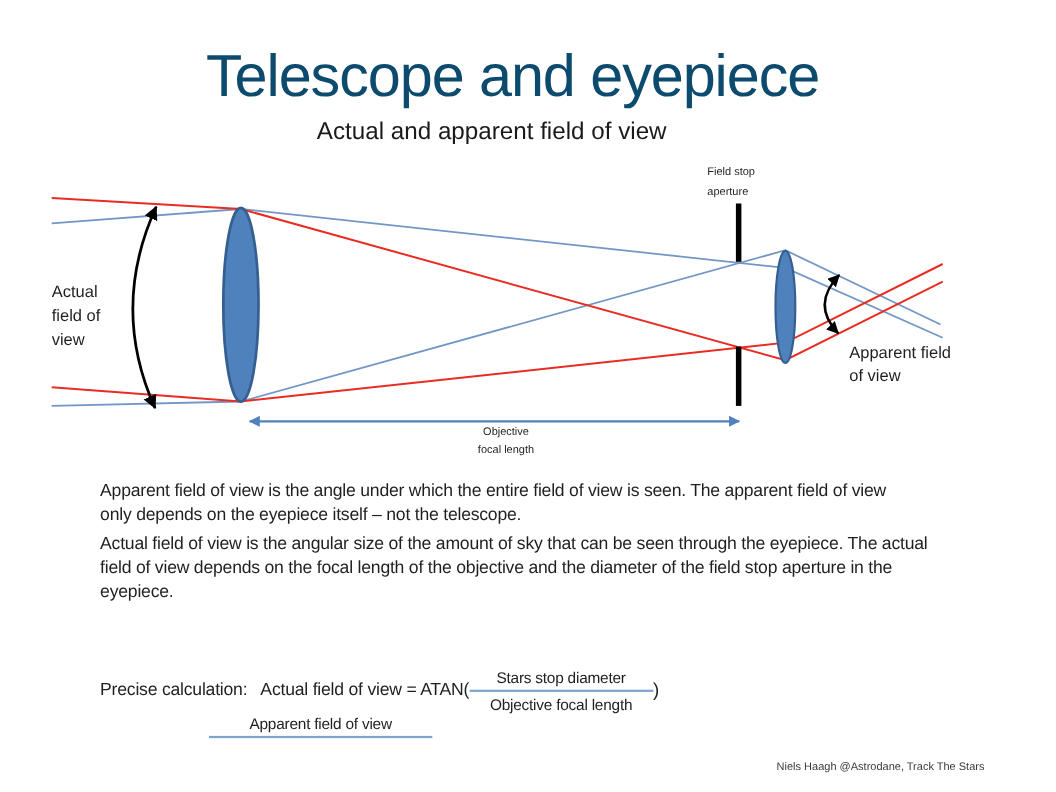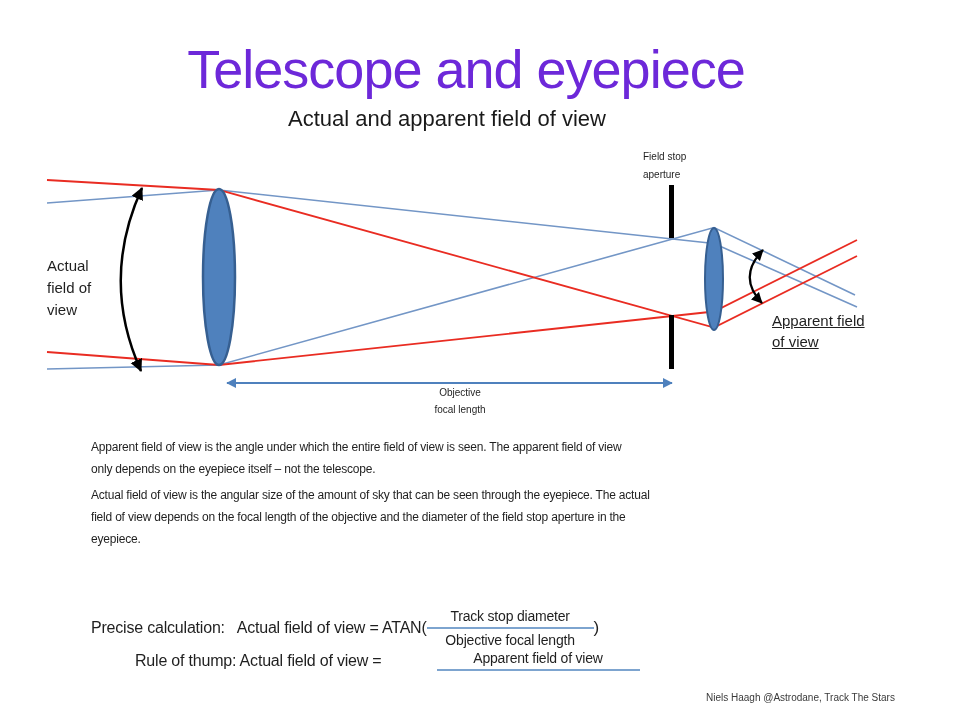--- a/index.html
+++ b/index.html
@@ -12,44 +12,44 @@
     overflow:hidden;
   }
   .abs{position:absolute;}
   .pre{white-space:pre-line;}
 
   .title{
     top:38px;left:0;width:932px;
     text-align:center;
     font-size:54px;line-height:62px;
     letter-spacing:-1px;
-    color:#6d28d9;
+    color:#0c4a6e;
   }
   .subtitle{
     top:106px;left:0;width:960px;
     text-align:center;
     transform:translateX(-33px);
     font-size:22px;line-height:26px;
     color:#1a1a1a;
   }
 
   svg.diagram{position:absolute;top:0;left:0;width:960px;height:720px;}
 
   .diag-label{
     font-size:10px;line-height:20px;
     color:#1f1f1f;
   }
   .lbl-field-stop{top:148px;left:643px;line-height:17.5px;}
   .lbl-actual{top:255px;left:47px;font-size:15px;line-height:22px;}
-  .lbl-apparent{top:310px;left:772px;font-size:15px;line-height:21px;text-decoration:underline;}
+  .lbl-apparent{top:310px;left:772px;font-size:15px;line-height:21px;}
   .lbl-focal{top:384px;left:385px;width:150px;text-align:center;line-height:17px;}
 
   .body-text{
     left:91px;width:870px;
-    font-size:12px;line-height:22px;
+    font-size:16px;line-height:22px;
     letter-spacing:-0.2px;
     color:#1f1f1f;
   }
   .p1{top:436px;}
   .p2{top:484px;}
 
   .formula-row{
     display:flex;align-items:center;
     font-size:16px;color:#1f1f1f;
   }
@@ -125,26 +125,25 @@
 
 <div class="abs body-text p1 pre">Apparent field of view is the angle under which the entire field of view is seen. The apparent field of view
 only depends on the eyepiece itself – not the telescope.</div>
 <div class="abs body-text p2 pre">Actual field of view is the angular size of the amount of sky that can be seen through the eyepiece. The actual
 field of view depends on the focal length of the objective and the diameter of the field stop aperture in the
 eyepiece.</div>
 
 <div class="abs formula-row row-precise">
   <span class="formula-lead">Precise calculation:   Actual field of view = ATAN(</span>
   <span class="fraction frac-precise">
-    <span class="num">Track stop diameter</span>
+    <span class="num">Stars stop diameter</span>
     <span class="den">Objective focal length</span>
   </span>
   <span class="close-paren">)</span>
 </div>
 
 <div class="abs formula-row row-rule">
-  <span class="formula-lead">Rule of thump: Actual field of view =</span>
   <span class="fraction frac-rule">
     <span class="num">Apparent field of view</span>
   </span>
 </div>
 
 <div class="abs credit">Niels Haagh @Astrodane, Track The Stars</div>
 
 </body></html>

